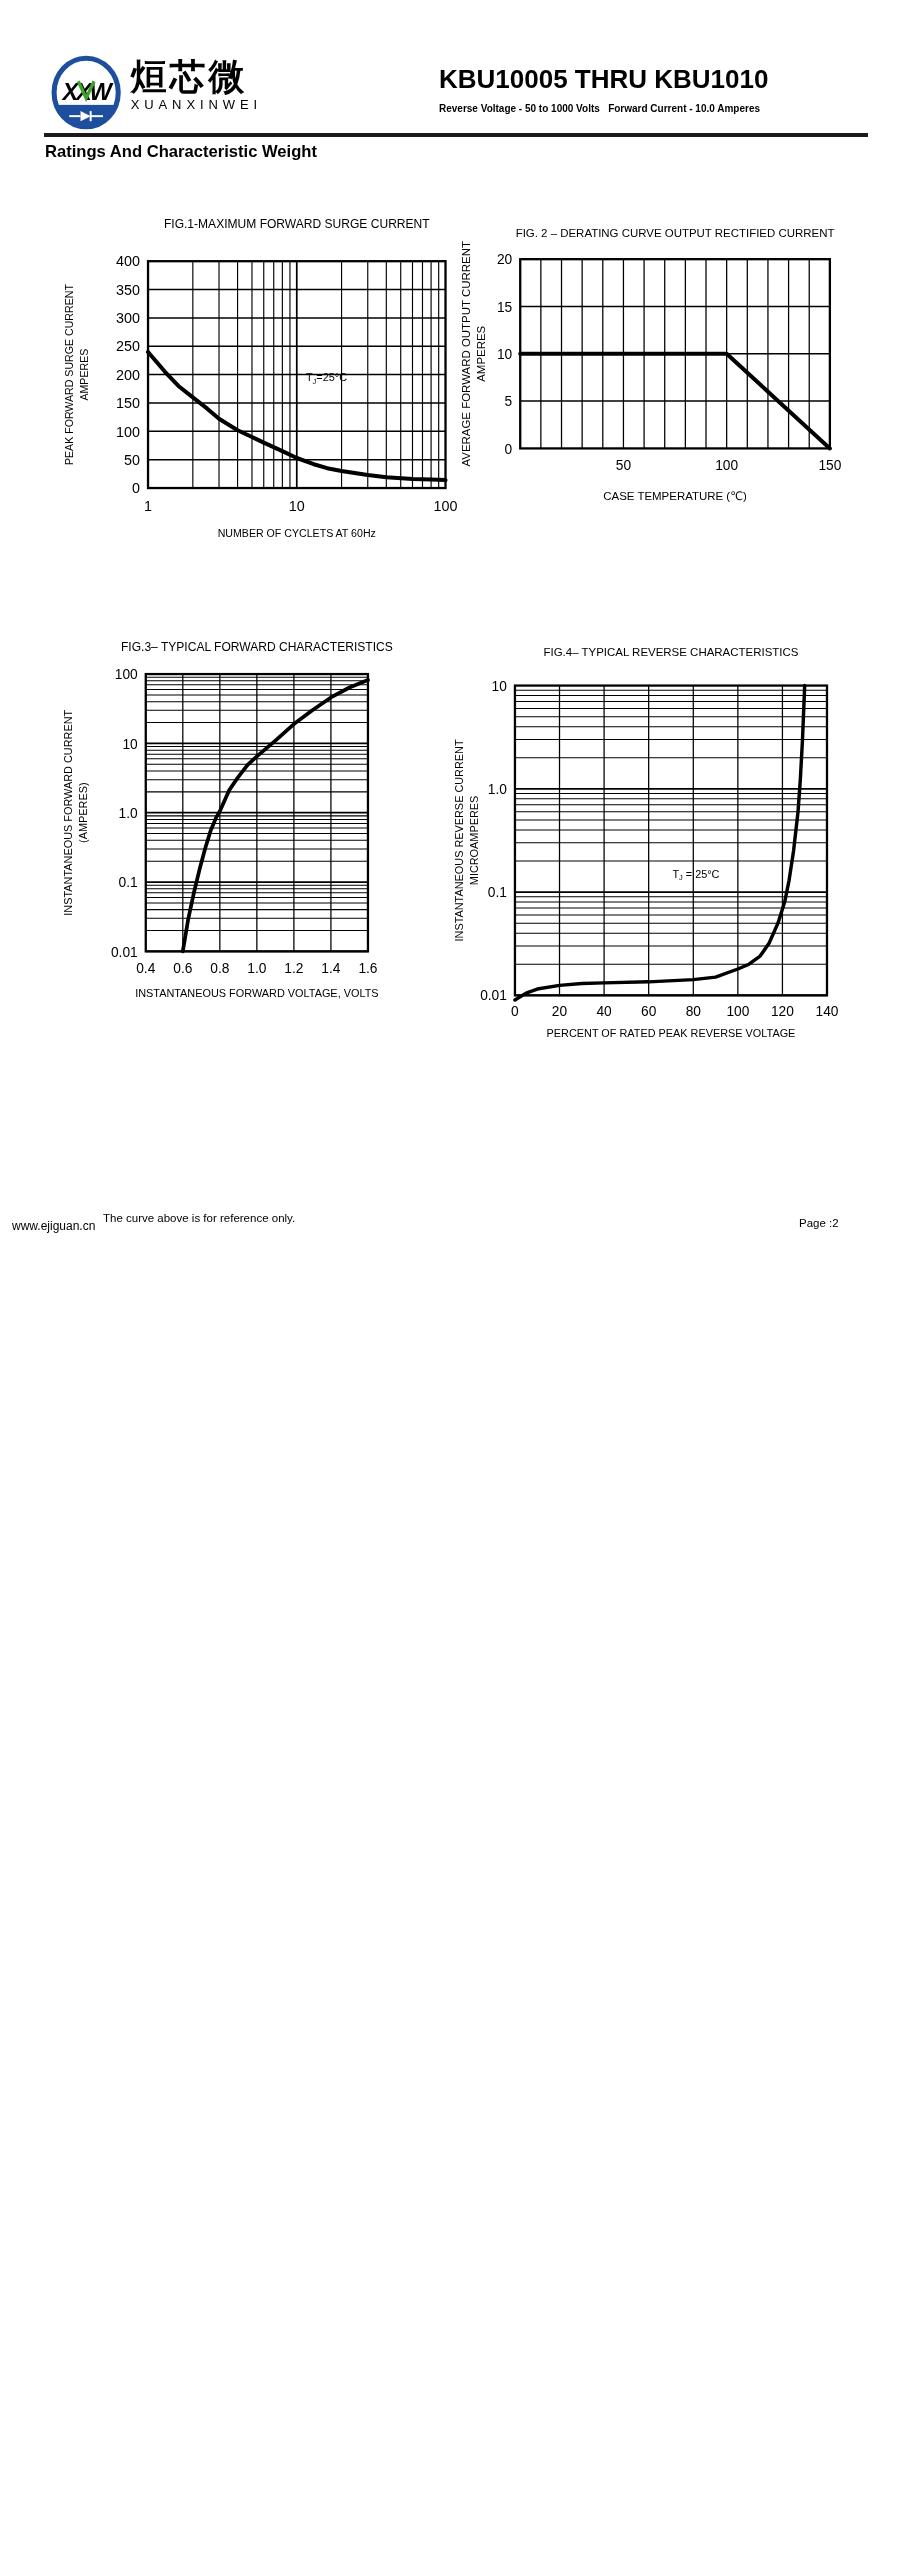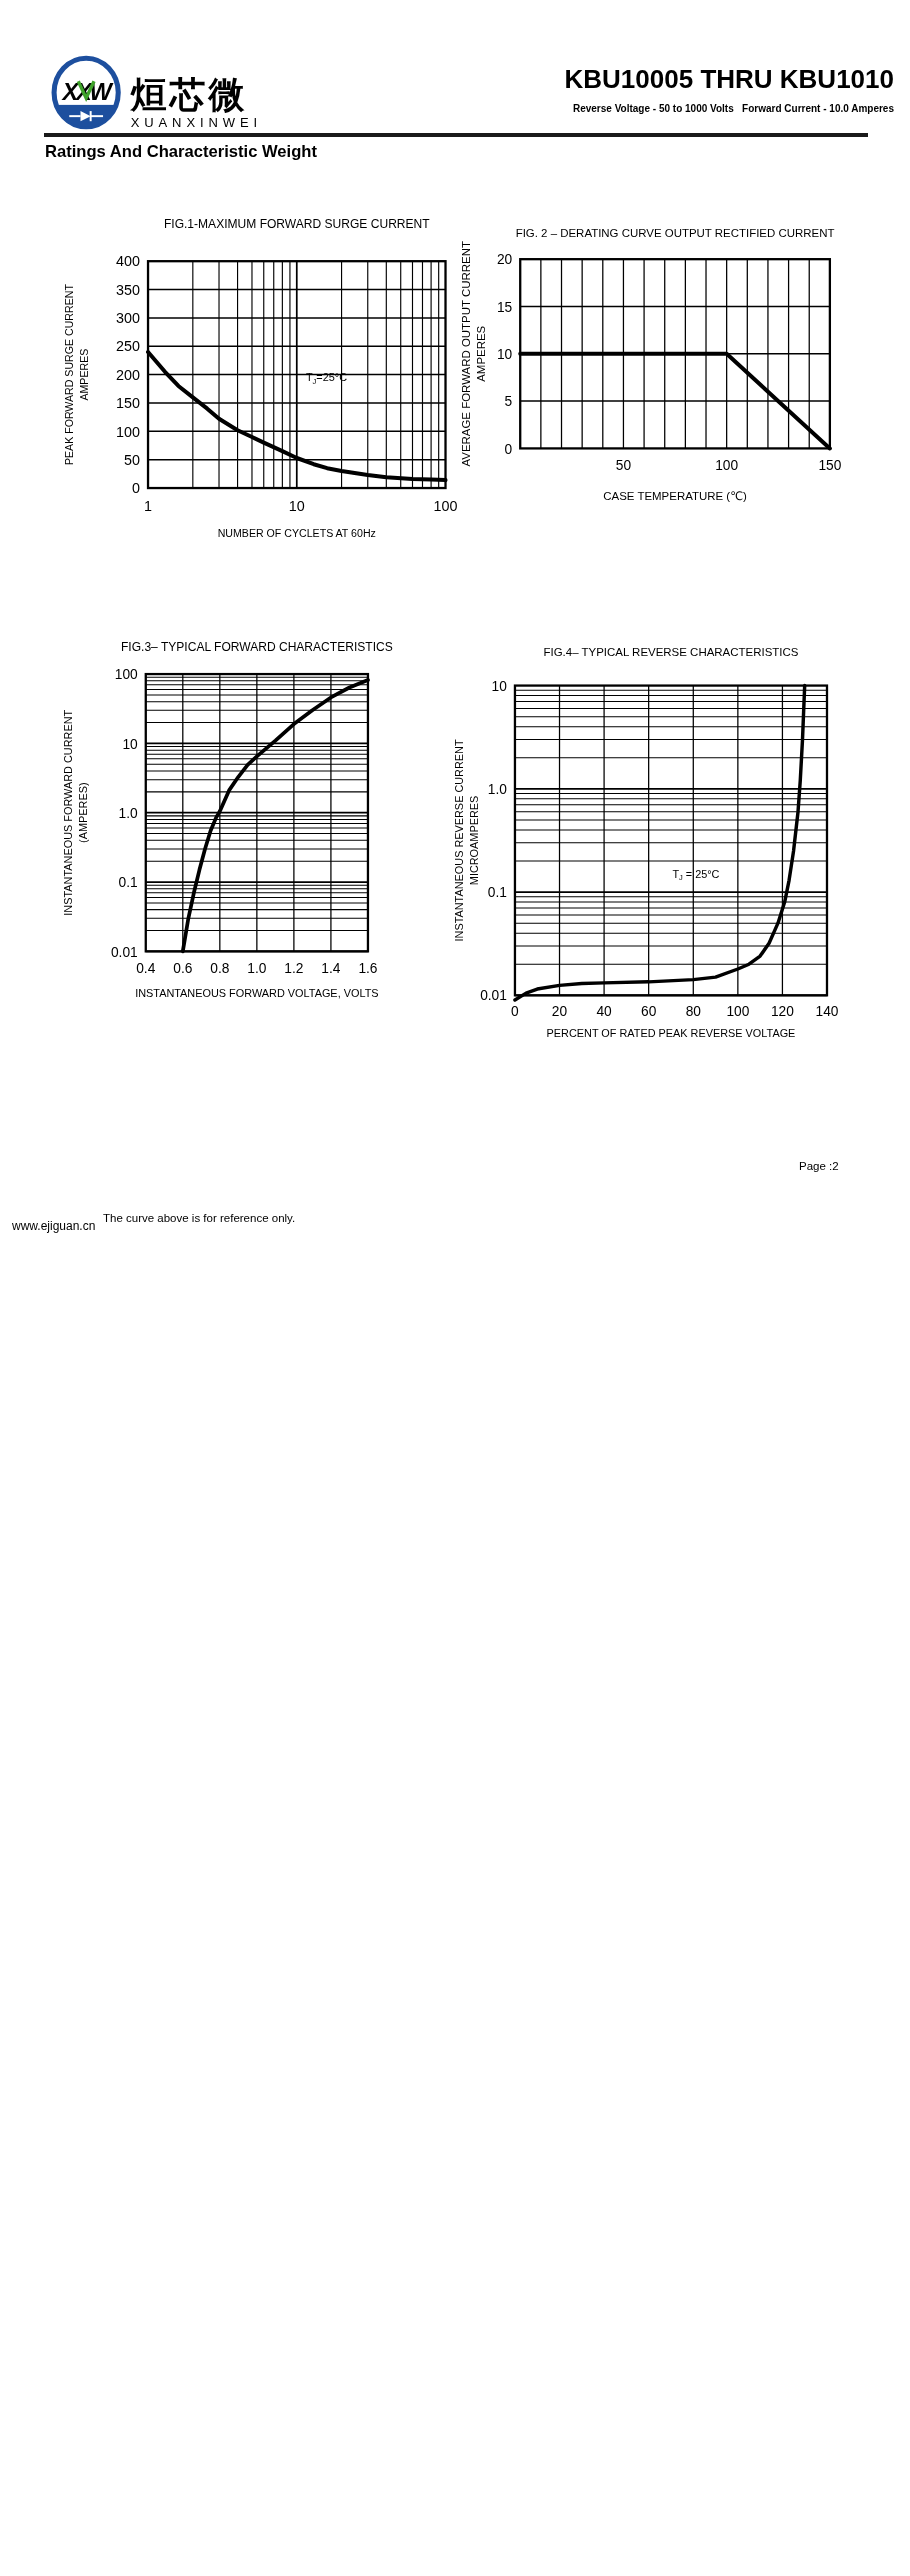--- a/index.html
+++ b/index.html
@@ -5,23 +5,23 @@
   html,body{margin:0;padding:0;background:#fff;}
   body{width:910px;font-family:"Liberation Sans","DejaVu Sans",sans-serif;color:#000;}
   .sheet{position:relative;width:910px;height:2576px;background:#fff;overflow:hidden;}
   .page{position:absolute;left:0;width:910px;height:1288px;background:#fff;}
   #p1{top:0;} #p2{top:2245;}
 
   
   .logo{position:absolute;left:49px;top:53px;display:flex;align-items:flex-start;}
   .badge{width:76px;height:79px;}
   .logo-names{margin-left:5.7px;}
-  .logo-cn{font-size:36px;font-weight:bold;letter-spacing:2.9px;margin-top:23px;line-height:37px;}
+  .logo-cn{font-size:36px;font-weight:bold;letter-spacing:2.9px;margin-top:5px;line-height:37px;}
   .logo-en{font-size:13px;letter-spacing:4.9px;margin-top:1.7px;}
-  .hdr-title{position:absolute;left:464px;top:64px;width:430px;text-align:right;}
+  .hdr-title{position:absolute;left:439px;top:64px;width:430px;text-align:left;}
   .pn{font-size:26px;font-weight:bold;}
   .sub{font-size:10px;font-weight:bold;margin-top:7.5px;white-space:pre;}
   .hdr-rule{position:absolute;left:44px;top:133px;width:824px;height:4px;background:#1a1a1a;}
   .doc-title{position:absolute;left:0;top:148px;width:100%;text-align:center;font-size:14.3px;font-weight:bold;}
 
   .sec-h{font-size:18px;font-weight:bold;border-bottom:3.4px solid #000;display:inline-block;padding:0 8px 2.9px 1.1px;}
   .features{position:absolute;left:46px;top:181px;width:379px;}
   .feat-list{margin-top:13.8px;}
   .feat-line{display:flex;font-size:11.8px;line-height:25px;}
   .diam{width:25px;font-size:10.3px;flex:none;}
@@ -60,21 +60,21 @@
   .sym sub{font-size:7.2px;font-weight:bold;}
   .unit{font-size:11px;}
   .splitcell{padding:0;}
   .sp{height:17px;line-height:17px;}
   .sp.a{border-bottom:1.1px solid #000;}
 
   .notes{position:absolute;left:46px;top:1164px;font-size:9.5px;line-height:13px;}
   .footer-site{position:absolute;left:0;width:100%;text-align:left;font-size:12px;padding-left:12px;}
   .footer-page{position:absolute;left:799px;font-size:11.5px;}
   #p1 .footer-site{top:1246px;} #p1 .footer-page{top:1249px;}
-  #p2 .footer-site{top:1219px;} #p2 .footer-page{top:1160px;}
+  #p2 .footer-site{top:1219px;} #p2 .footer-page{top:1217px;}
 
   .curves-h{position:absolute;left:45px;top:142px;font-size:16.6px;font-weight:bold;}
   .chart{position:absolute;}
   #fig1{left:55px;top:198px;} #fig2{left:456px;top:213px;}
   #fig3{left:55px;top:627px;} #fig4{left:453px;top:627px;}
   .curve-note{position:absolute;left:103px;top:1168px;font-size:11.5px;margin-top:44px;}
   svg text{font-family:"Liberation Sans","DejaVu Sans",sans-serif;fill:#000;}
 </style>
 </head>
 <body>

